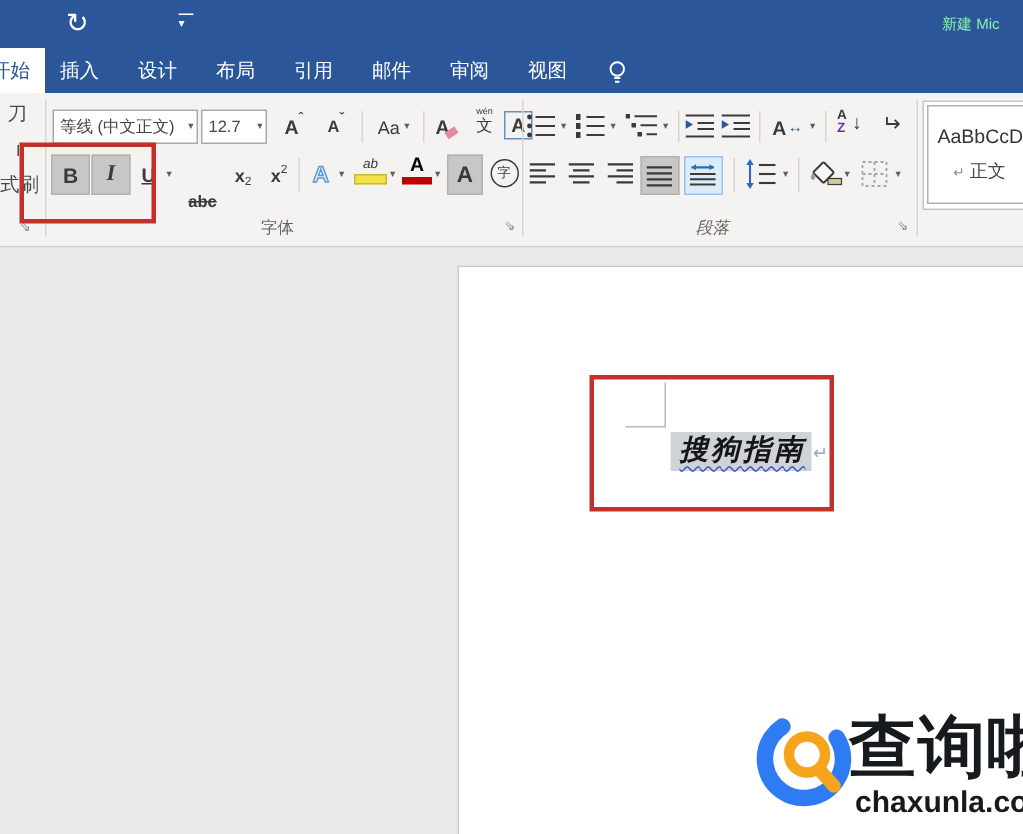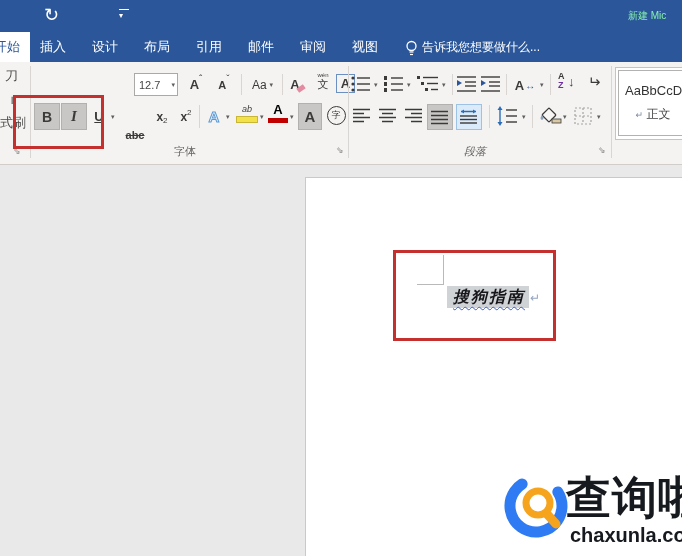--- a/index.html
+++ b/index.html
@@ -18,21 +18,21 @@
   .launcher{font-size:9px;color:#8a8886;line-height:9px;}
   .btn{display:flex;align-items:center;justify-content:center;color:#3b3a39;}
   .pressed{background:#c9c7c5;border:1px solid #b3b1af;box-sizing:border-box;}
   .ddl{font-size:7px;color:#605e5c;line-height:8px;}
   .combo{background:#ffffff;border:1px solid #aba9a7;box-sizing:border-box;display:flex;align-items:center;font-size:11px;color:#444;}
   .combo .txt{overflow:hidden;white-space:nowrap;flex:1;padding-left:4px;}
   .iconletter{font-weight:bold;font-size:13px;}
   
   .page{background:#ffffff;border-left:1px solid #c9c9c9;border-top:1px solid #c9c9c9;}
   .cropline{background:#b9b9b9;}
-  .seltext{font-size:16px;font-weight:bold;font-style:italic;letter-spacing:2px;color:#15151a;background:#d0d3d6;
+  .seltext{font-size:19px;font-weight:bold;font-style:italic;letter-spacing:2px;color:#15151a;background:#d0d3d6;
            text-decoration:underline wavy #3f5ecc 1px;text-underline-offset:4px;text-decoration-skip-ink:none;padding:2px 4px 3px 6px;}
   .redbox{border:3px solid #c4302d;box-sizing:border-box;}
   .fragment{color:#4a4947;font-size:13px;}
   
   .brand{font-size:45px;font-weight:600;color:#16191e;letter-spacing:1px;font-family:"Liberation Serif",serif;}
   .domain{font-size:20px;font-weight:bold;color:#16191e;font-family:"Liberation Sans",sans-serif;}
 </style>
 </head>
 <body>
 
@@ -50,31 +50,34 @@
   <div class="abs tab" style="left:140px;width:34px;">布局</div>
   <div class="abs tab" style="left:192px;width:34px;">引用</div>
   <div class="abs tab" style="left:244px;width:34px;">邮件</div>
   <div class="abs tab" style="left:296px;width:34px;">审阅</div>
   <div class="abs tab" style="left:348px;width:34px;">视图</div>
   <svg class="abs" style="left:404px;top:7px;" width="15" height="18">
     <circle cx="7.5" cy="7" r="4.5" fill="none" stroke="#fff" stroke-width="1.3"></circle>
     <line x1="5.5" y1="13" x2="9.5" y2="13" stroke="#fff" stroke-width="1.2"></line>
     <line x1="6" y1="15.5" x2="9" y2="15.5" stroke="#fff" stroke-width="1.2"></line>
   </svg>
-  <div class="abs tab" style="left:422px;width:140px;text-align:left;font-size:12px;">告诉我您想要做什么...</div>
 </div>
 
 <div class="abs ribbon">
 
   <div class="abs fragment" style="left:5px;top:5px;">刀</div>
   <div class="abs fragment" style="left:5px;top:31px;">刂</div>
   <div class="abs fragment" style="left:0px;top:52px;">式刷</div>
   <div class="abs launcher" style="left:13px;top:85px;">⇘</div>
   <div class="abs vdiv" style="left:30px;top:4px;height:92px;"></div>
 
+  <div class="abs combo" style="left:35px;top:11px;width:97px;height:23px;">
+    <span class="txt">等线 (中文正文)</span>
+    <span class="ddl" style="padding:0 2px;">▾</span>
+  </div>
   <div class="abs combo" style="left:134px;top:11px;width:44px;height:23px;">
     <span class="txt">12.7</span>
     <span class="ddl" style="padding:0 2px;">▾</span>
   </div>
   <div class="abs btn" style="left:184px;top:12px;width:24px;height:21px;">
     <span class="iconletter">A</span>
       <span style="font-size:10px;margin-top:-10px;">ˆ</span>
   </div>
   <div class="abs btn" style="left:212px;top:12px;width:24px;height:21px;">
     <span style="font-weight:bold;font-size:11px;">A</span>

